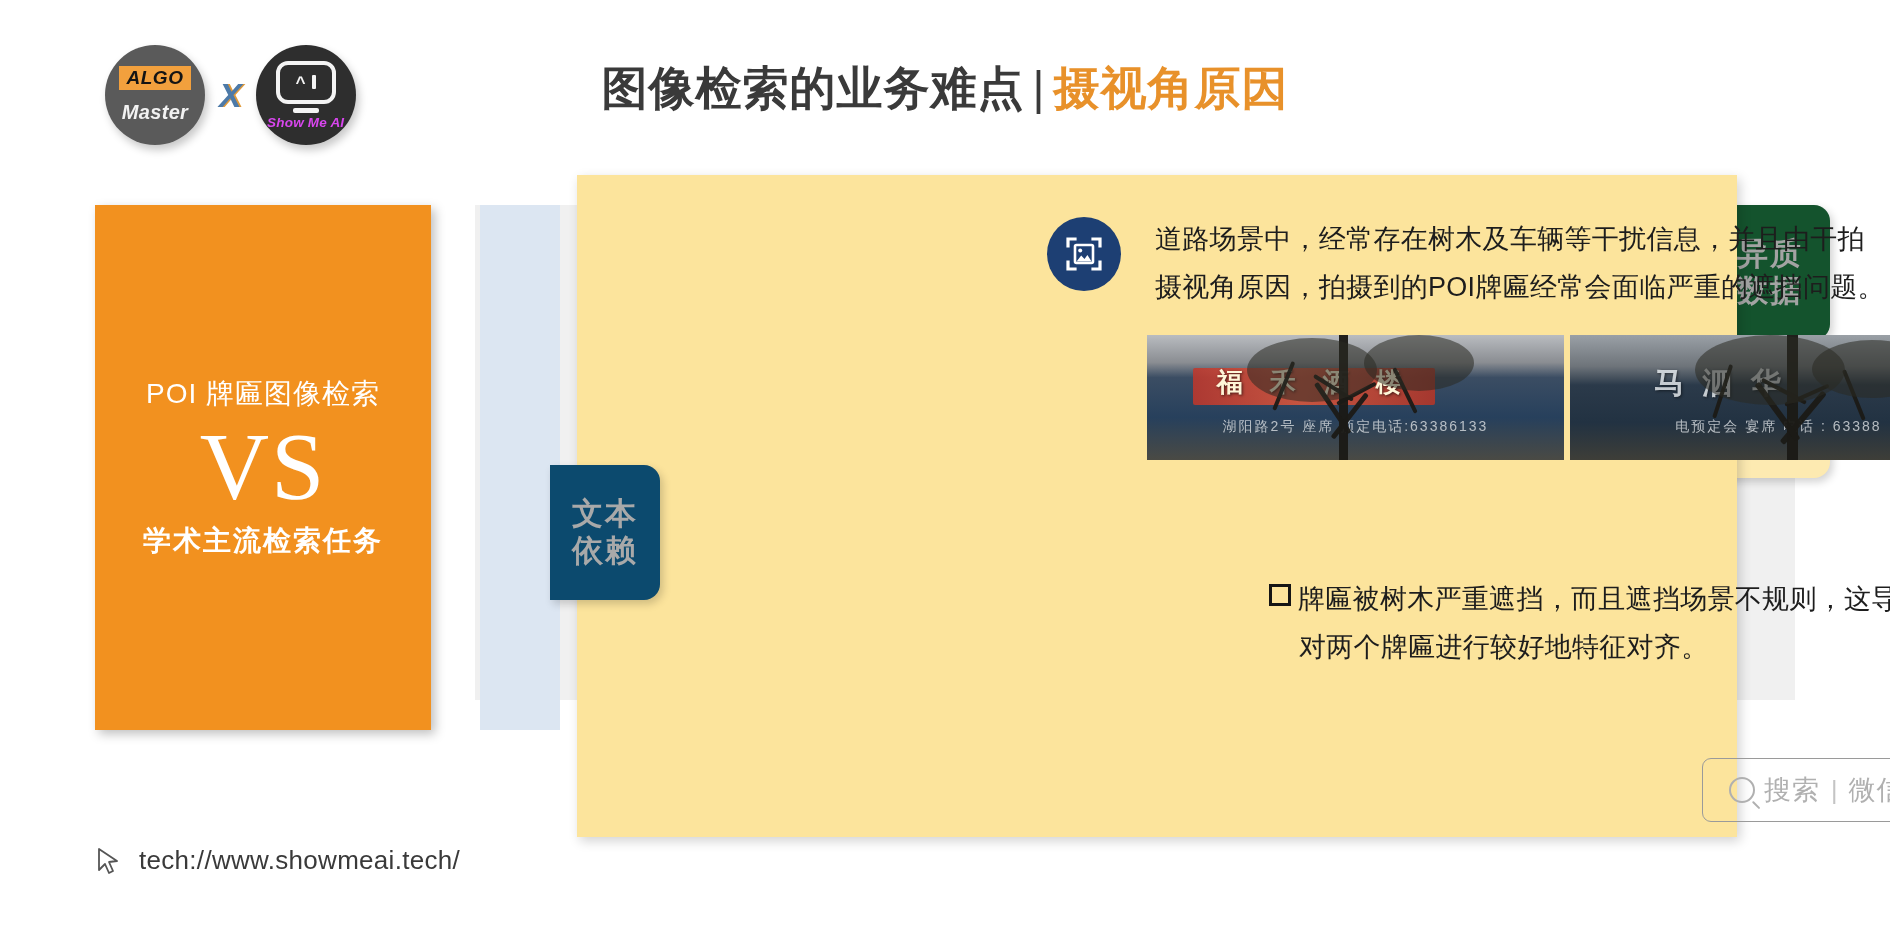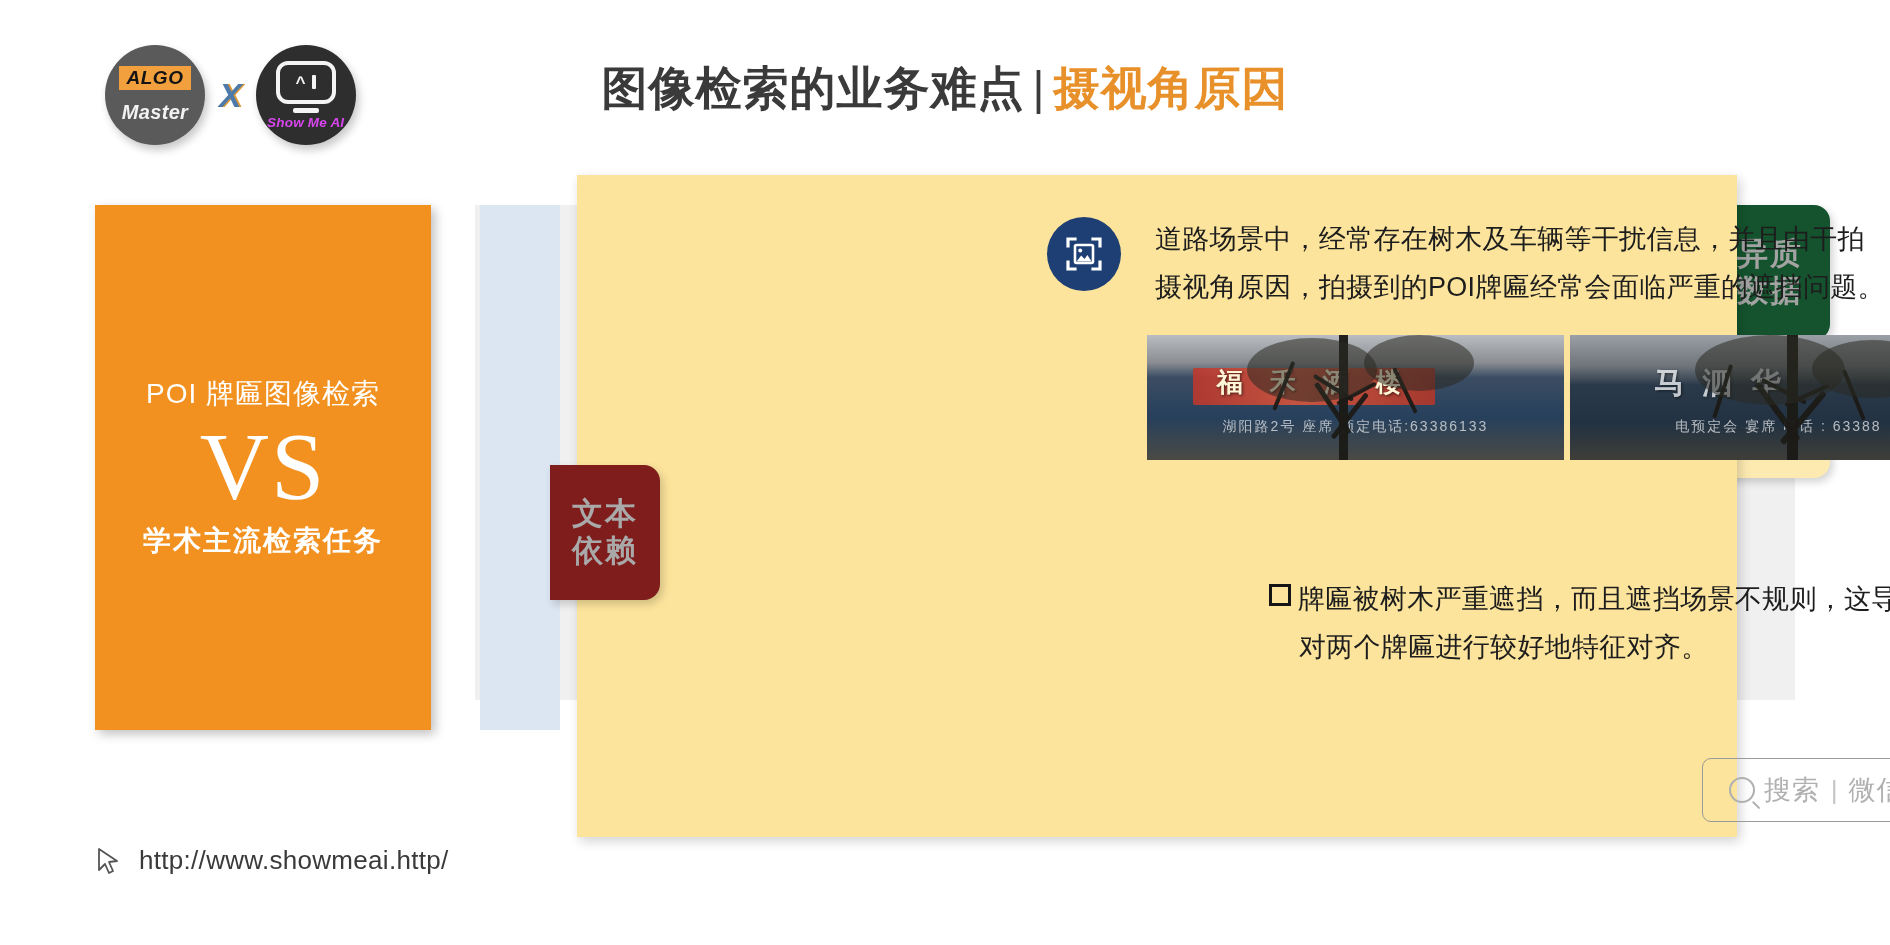--- a/index.html
+++ b/index.html
@@ -72,21 +72,21 @@
   
   .tab{
     position:absolute;display:flex;flex-direction:column;align-items:center;
     justify-content:center;line-height:1.18;font-weight:bold;
     box-shadow:3px 4px 8px rgba(0,0,0,.18);
   }
   .tab-text{font-size:31px;letter-spacing:2px;}
 
   .tab-text-dep{
     left:455px;top:290px;width:110px;height:135px;
-    background:#7f1d1d;color:#a9a9a9;border-radius:0 16px 16px 0;
+    background:#0c4a6e;color:#a9a9a9;border-radius:0 16px 16px 0;
   }
   .tab-hetero{
     left:1615px;top:30px;width:120px;height:135px;
     background:#14532d;color:#a3a3a3;border-radius:0 16px 16px 0;
   }
   .tab-occl{
     left:1615px;top:168px;width:120px;height:135px;
     background:#fdeab1;color:#232323;border-radius:0 16px 16px 0;
   }
 
@@ -294,14 +294,14 @@
     <div class="op-top">POI 牌匾图像检索</div>
     <div class="op-vs">VS</div>
     <div class="op-bottom">学术主流检索任务</div>
   </div>
 </div>
 
 <div class="footer">
   <svg class="cursor-ico" viewBox="0 0 28 30">
     <path d="M4 3 L4 24 L10 18 L14 27 L18 25 L14 16 L22 15 Z" fill="none" stroke="#555555" stroke-width="1.8" stroke-linejoin="round"></path>
   </svg>
-  <span class="footer-url">http://www.showmeai.http/</span>
+  <span class="footer-url">tech://www.showmeai.tech/</span>
 </div>
 
 </body></html>

